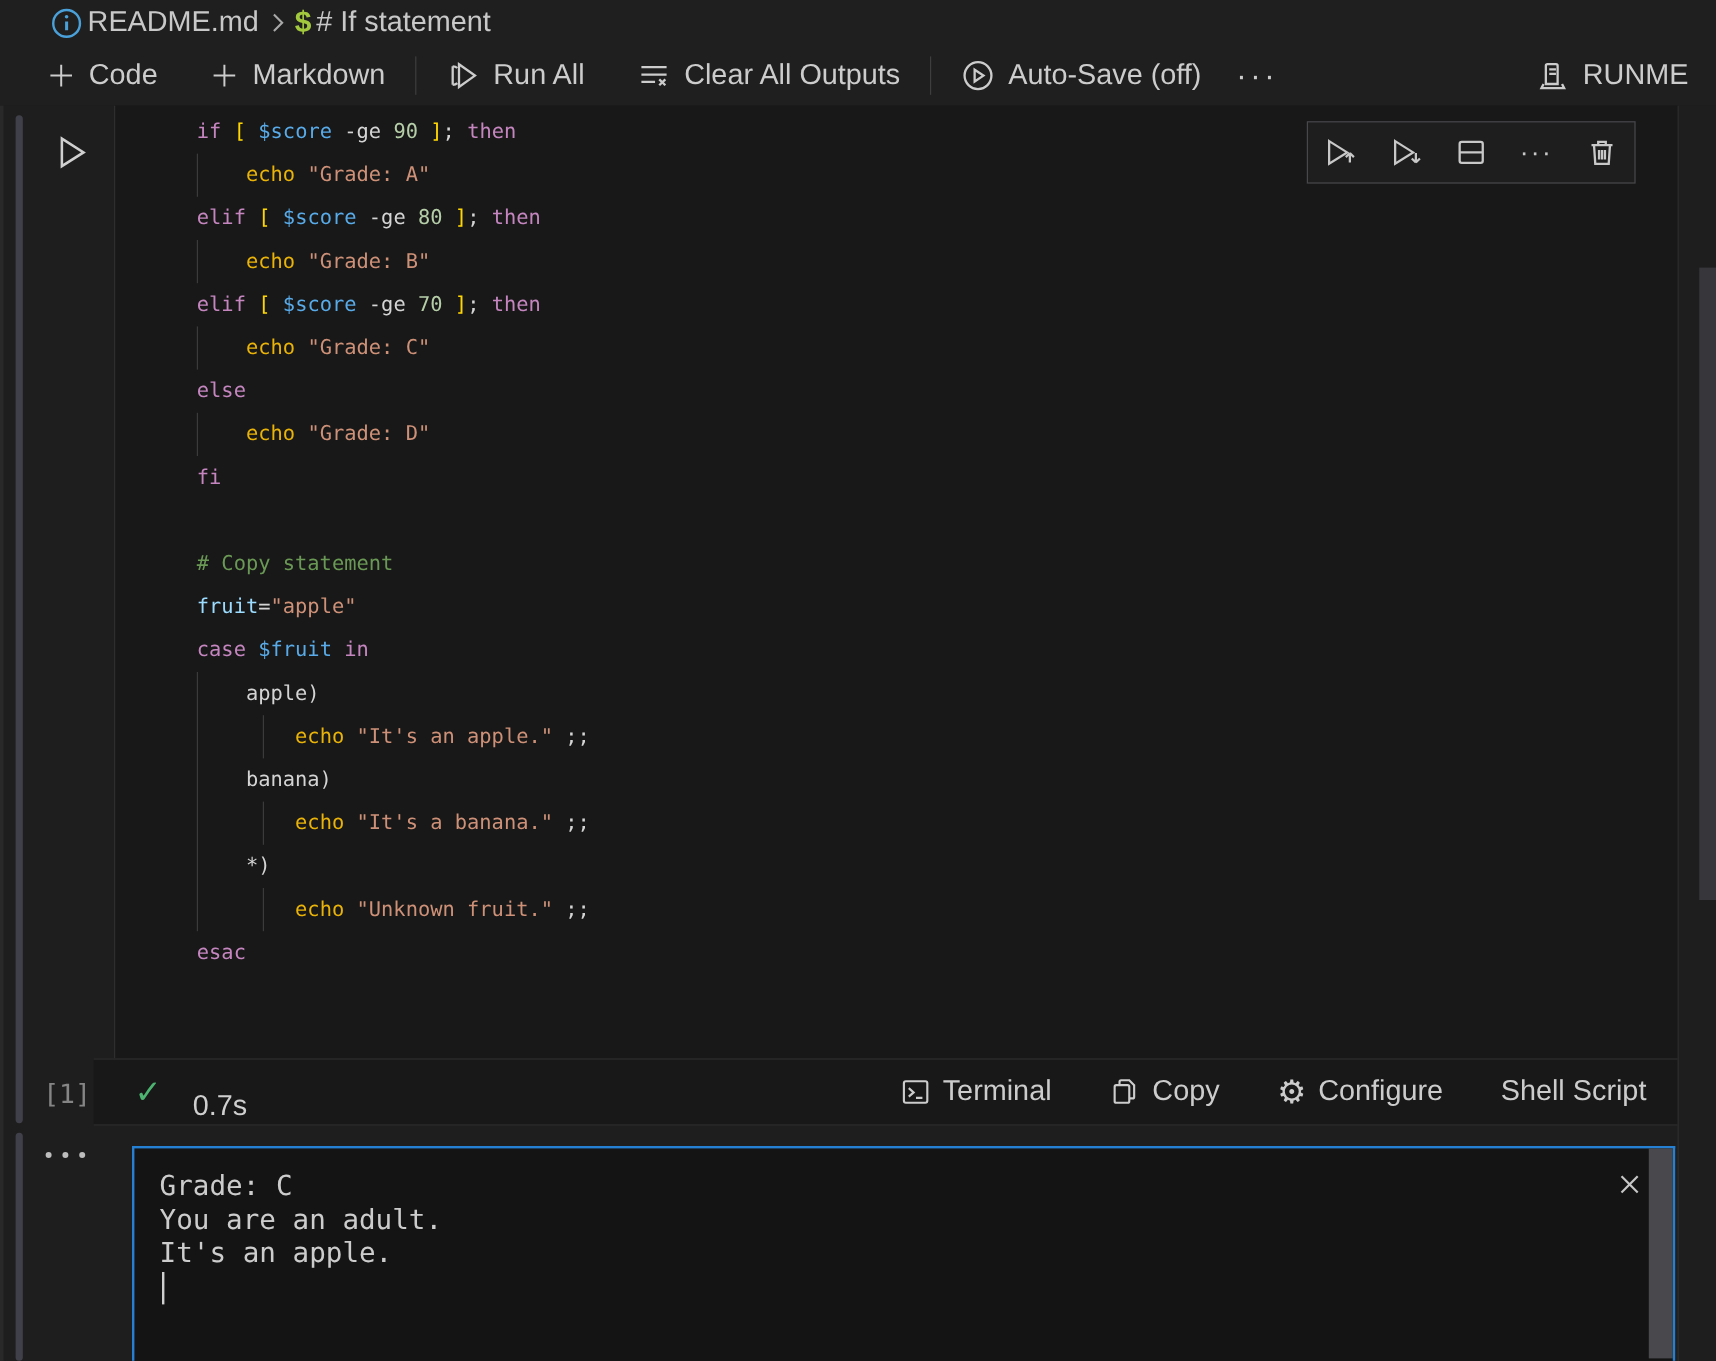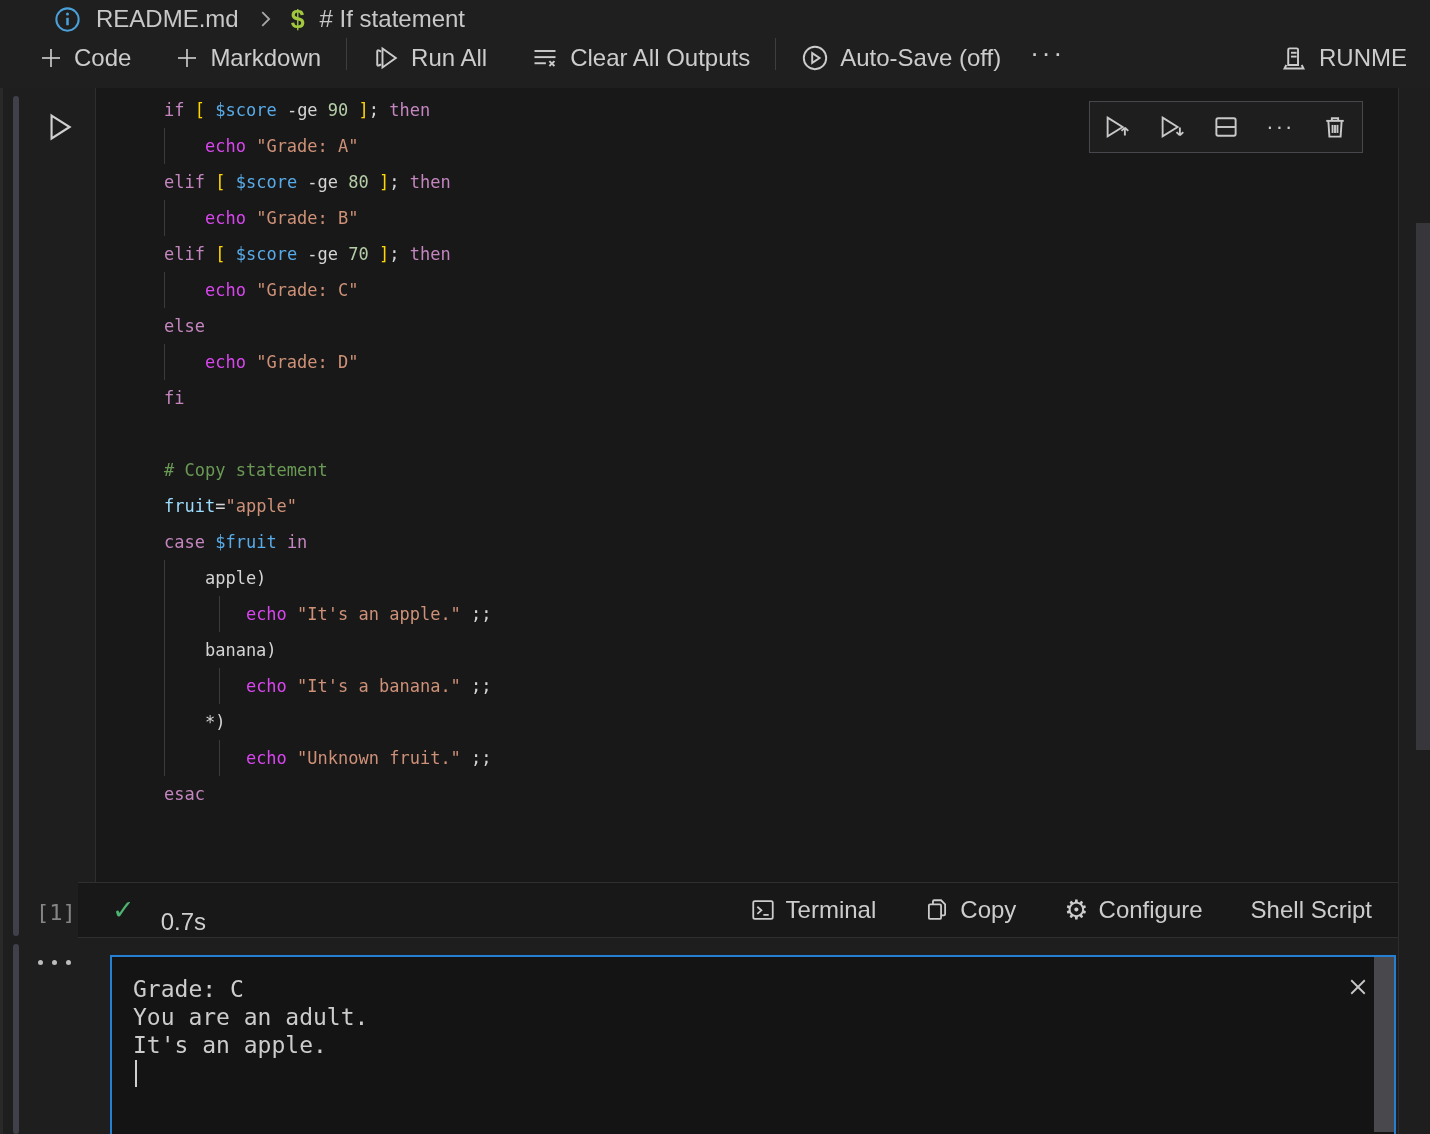--- a/index.html
+++ b/index.html
@@ -4,43 +4,43 @@
 <style>
   html,body{margin:0;padding:0;}
   body{
     width:1430px;height:1134px;position:relative;overflow:hidden;
     background:#1e1e1e;font-family:"Liberation Sans",sans-serif;
     -webkit-font-smoothing:antialiased;
   }
   svg{display:block;}
   
   .topbar{position:absolute;left:0;top:0;width:1430px;height:88px;background:#1f1f20;}
-  .breadcrumb{position:absolute;left:54px;top:0;height:38px;display:flex;align-items:center;gap:15px;color:#c8c8c8;font-size:24px;white-space:nowrap;}
+  .breadcrumb{position:absolute;left:42px;top:0;height:38px;display:flex;align-items:center;gap:4px;color:#c8c8c8;font-size:24px;white-space:nowrap;}
   .crumb{display:flex;align-items:center;gap:10px;cursor:pointer;}
   .shell-symbol{color:#a2c93e;font-weight:bold;font-size:25px;}
-  .nb-toolbar{position:absolute;left:24px;top:38px;right:0;height:50px;display:flex;align-items:flex-start;color:#cccccc;font-size:24px;white-space:nowrap;}
+  .nb-toolbar{position:absolute;left:24px;top:38px;right:0;height:50px;display:flex;align-items:center;color:#cccccc;font-size:24px;white-space:nowrap;}
   .tb-btn{display:flex;align-items:center;gap:11px;padding:0 15px;height:40px;border-radius:5px;cursor:pointer;}
   .tb-sep{width:1px;height:32px;background:#3e3e3e;margin:0 10px;}
   .tb-ellipsis{letter-spacing:3px;font-size:26px;padding:0 14px;cursor:pointer;color:#cccccc;}
   .tb-right{margin-left:auto;margin-right:8px;}
   
   .notebook{position:absolute;left:0;top:88px;width:1430px;height:1046px;background:#1e1e1e;}
   .left-edge{position:absolute;left:0;top:0;width:3px;height:100%;background:#292929;}
   .nb-divider{position:absolute;left:1398px;top:0;width:1px;height:100%;background:#2d2d2d;}
   .nb-scroll-thumb{position:absolute;left:1416px;top:135px;width:14px;height:527px;background:#36363b;}
   .focus-bar{position:absolute;left:13px;width:6px;background:#40404a;border-radius:3px;}
   .fb-top{top:8px;height:840px;}
   .fb-bottom{top:856px;height:190px;}
   .run-cell-btn{position:absolute;left:40px;top:20px;width:38px;height:38px;display:flex;align-items:center;justify-content:center;cursor:pointer;}
   
   .editor{position:absolute;left:95px;top:0;width:1303px;height:794px;background:#181818;border-left:1px solid #2e2e2e;overflow:hidden;cursor:text;}
   .code{position:absolute;left:0;top:4px;width:100%;}
   .code-line{height:36px;line-height:36px;padding-left:68px;font-family:"DejaVu Sans Mono",monospace;font-size:17px;white-space:pre;}
   .tok-kw{color:#C586C0;} .tok-br{color:#FFD602;} .tok-vr{color:#58ABE8;}
-  .tok-vn{color:#9CDCFE;} .tok-nm{color:#B5CEA8;} .tok-fn{color:#d946ef;}
+  .tok-vn{color:#9CDCFE;} .tok-nm{color:#B5CEA8;} .tok-fn{color:#eab308;}
   .tok-st{color:#CE9178;} .tok-cm{color:#6A9955;} .tok-pl{color:#D4D4D4;}
   .guide{position:absolute;width:1px;background:#3b3b3b;}
   
   .exec-toolbar{position:absolute;left:1089px;top:13px;width:272px;height:50px;background:#1e1e1e;border:1px solid #48484c;display:flex;align-items:center;justify-content:space-around;}
   .exec-tb-btn{width:40px;height:40px;display:flex;align-items:center;justify-content:center;cursor:pointer;color:#c8c8c8;}
   .exec-ellipsis{letter-spacing:2px;font-size:22px;color:#c8c8c8;}
   
   .statusbar{position:absolute;left:78px;top:794px;width:1320px;height:56px;background:#181818;border-top:1px solid #2f2f2f;border-bottom:1px solid #2f2f2f;display:flex;align-items:center;font-size:24px;color:#cccccc;box-sizing:border-box;}
   .status-check{margin-left:34px;color:#4db371;font-size:27px;}
   .status-duration{margin-left:26px;color:#cfcfcf;margin-top:24px;}

